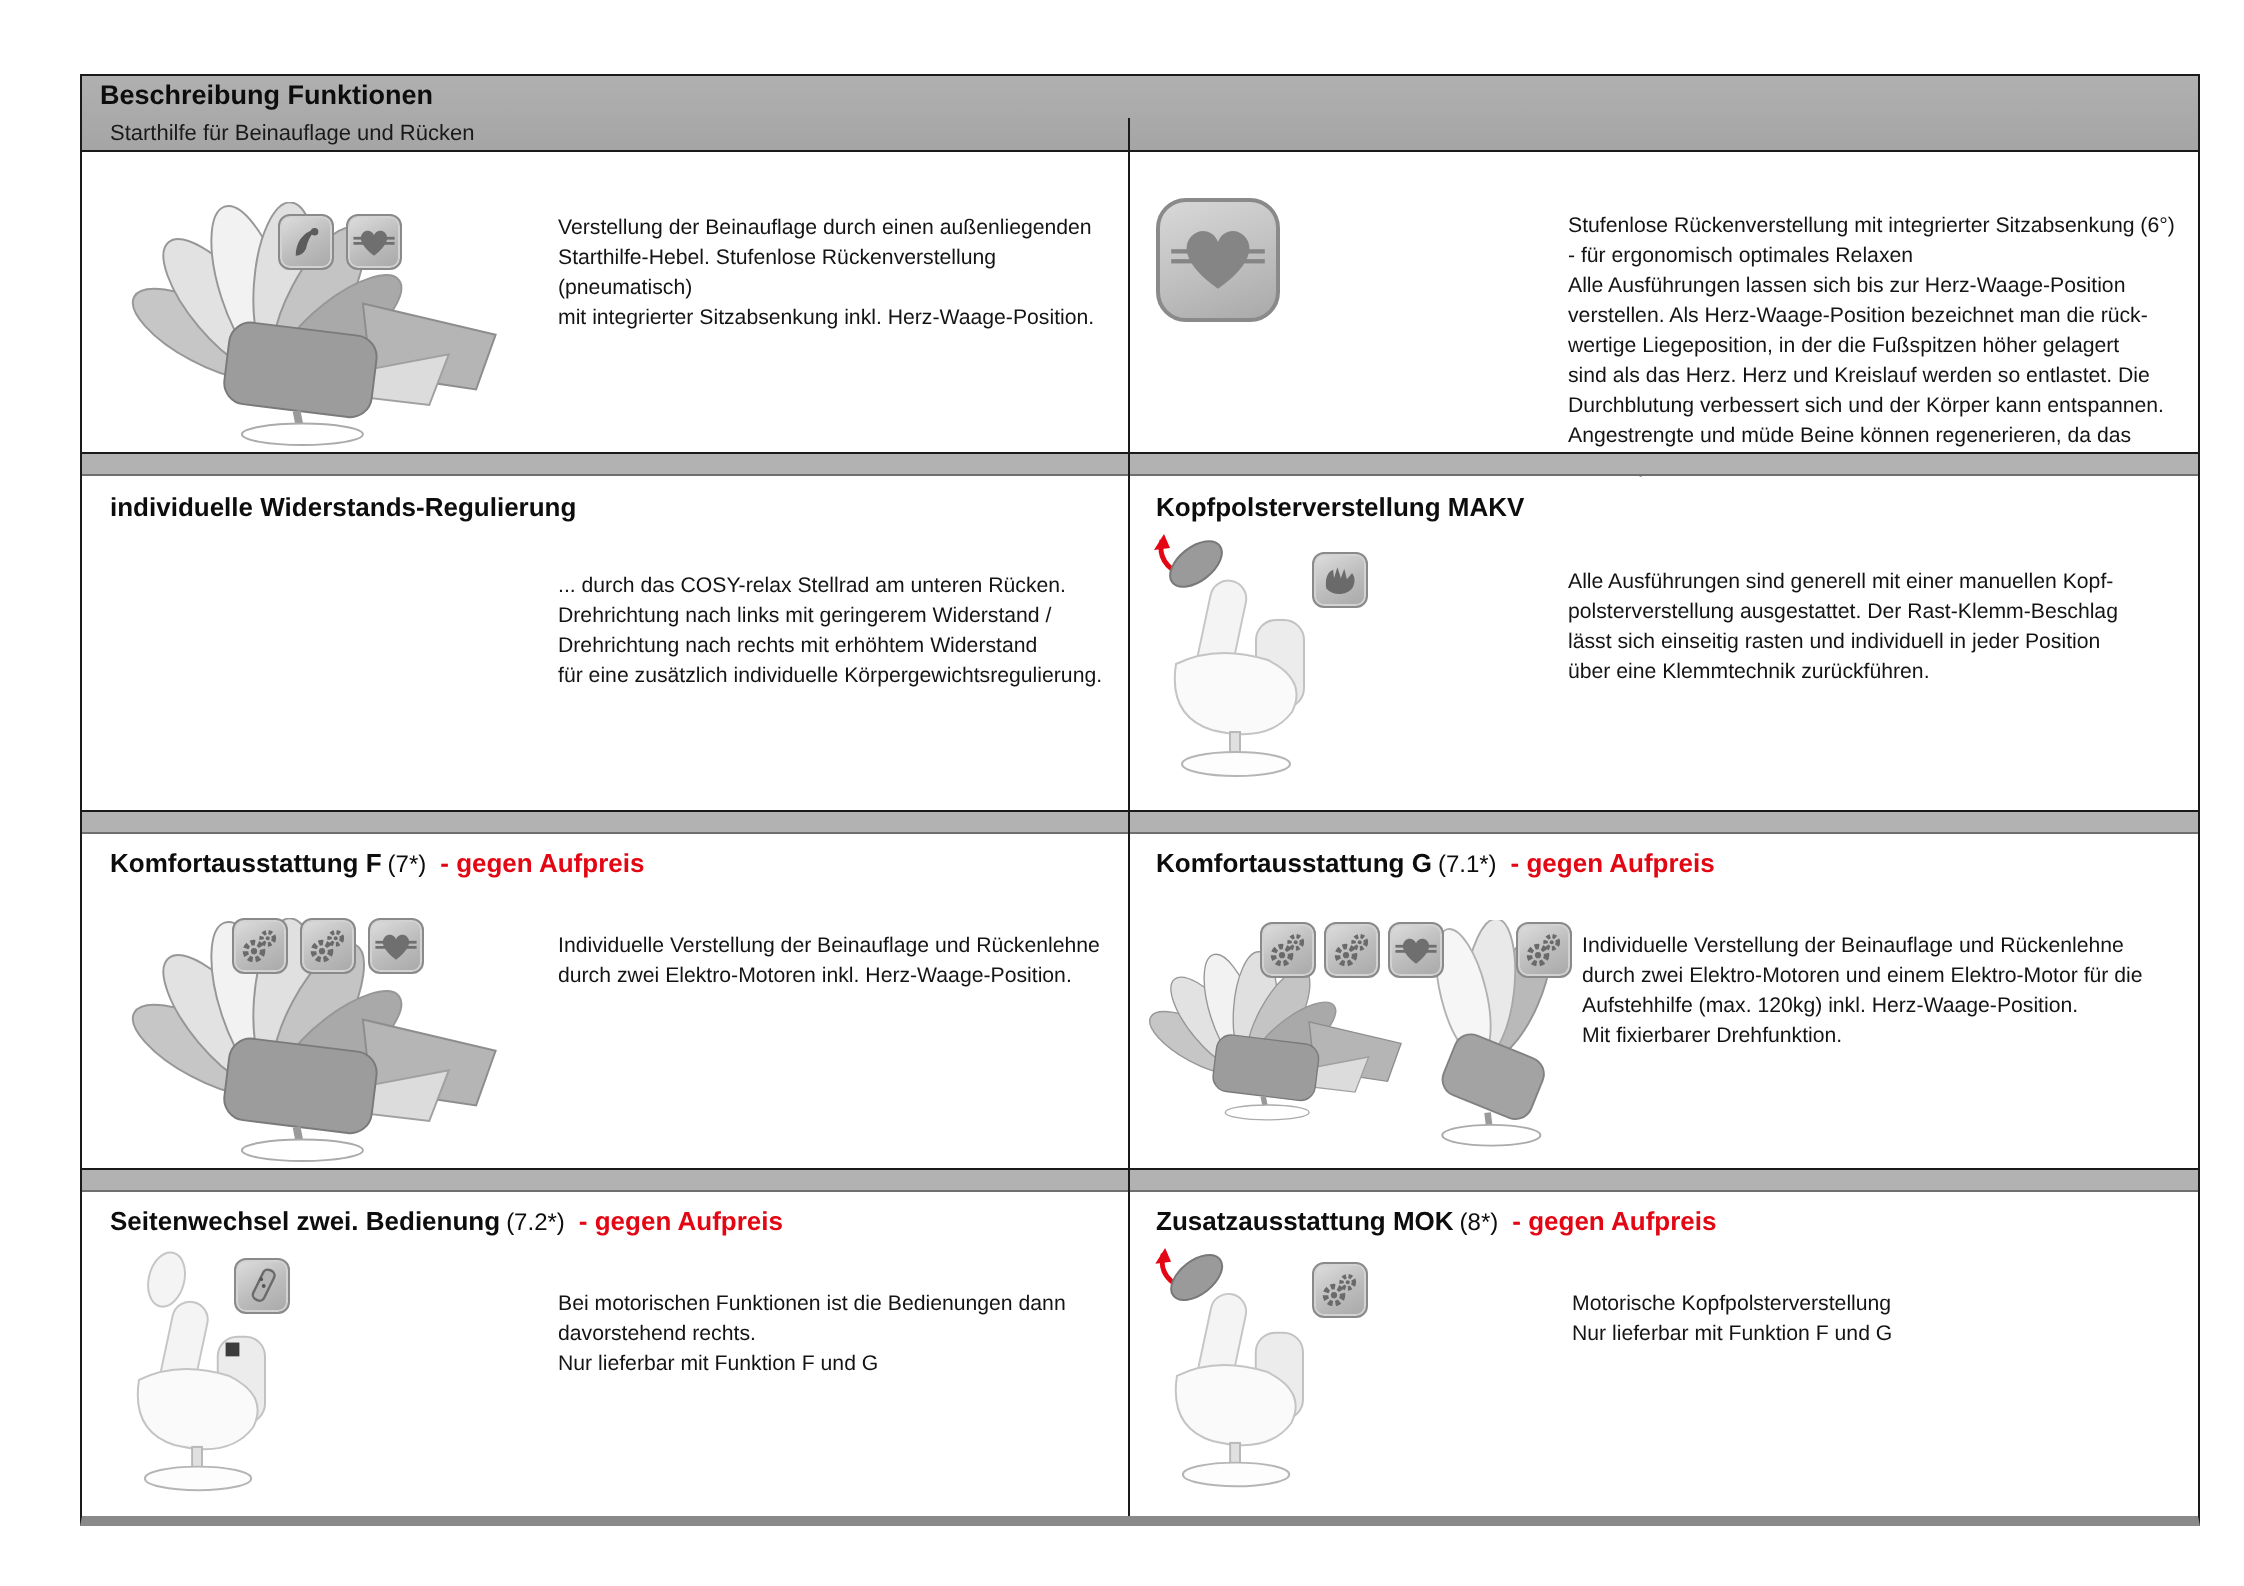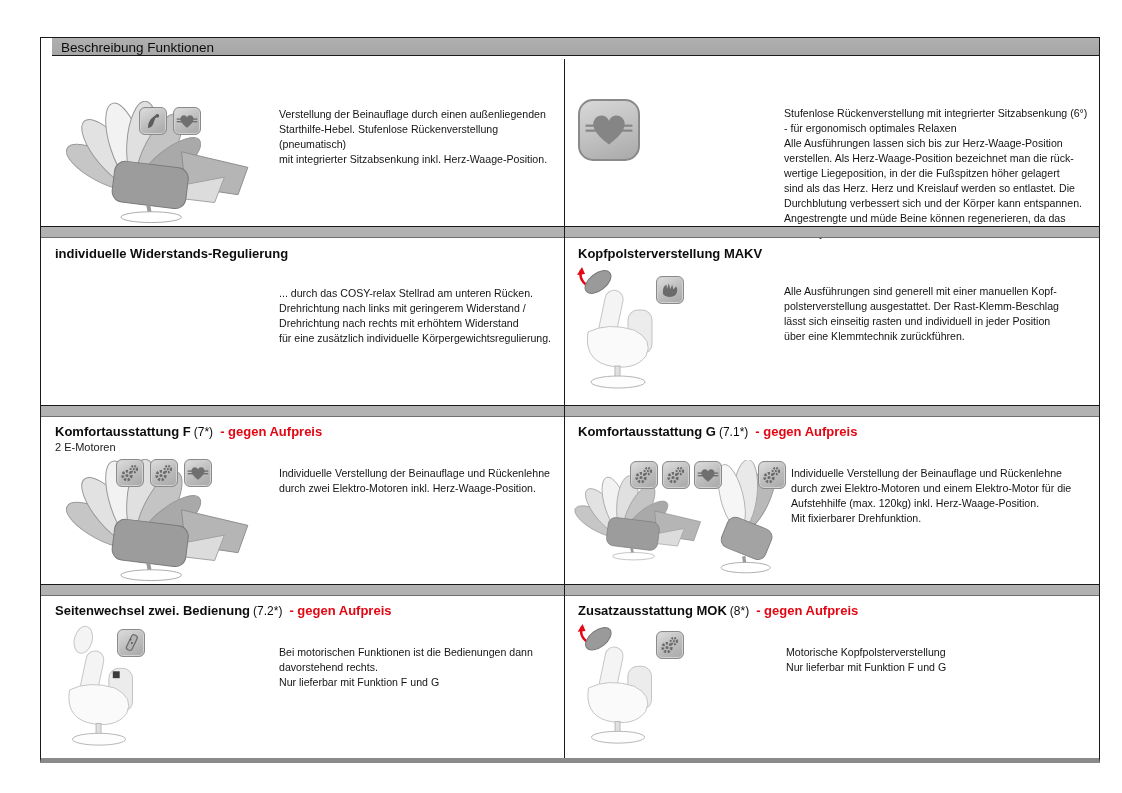--- a/index.html
+++ b/index.html
@@ -5,24 +5,24 @@
   html,body { margin:0; padding:0; background:#ffffff; }
   body { font-family:"Liberation Sans", sans-serif; color:#111; }
   .canvas { position:relative; width:1122px; height:793px; background:#fff; overflow:hidden; }
 
   .ftable {
     position:absolute; left:40px; top:37px; width:1060px; height:726px;
     box-sizing:border-box; background:#fff;
     border:1px solid #1a1a1a; border-bottom:5px solid #8a8a8a;
   }
   .thead {
-    position:absolute; top:0; left:0; right:0; height:18px; box-sizing:border-box;
+    position:absolute; top:0; left:0; right:0; height:38px; box-sizing:border-box;
     background:linear-gradient(#b0b0b0,#a5a5a5);
     border-bottom:1px solid #1a1a1a;
-    font-size:13.5px; font-weight:normal; line-height:20px; padding-left:9px; color:#0d0d0d;margin-left:11px;
+    font-size:13.5px; font-weight:bold; line-height:20px; padding-left:9px; color:#0d0d0d;
   }
   .cdiv { position:absolute; left:523px; top:21px; bottom:0; width:1px; background:#1a1a1a; z-index:6; }
   .rdiv {
     position:absolute; left:0; width:100%; height:12px; box-sizing:border-box;
     background:#b2b2b2; border-top:1px solid #1a1a1a; border-bottom:1px solid #6f6f6f; z-index:4;
   }
   .rd1 { top:188px; } .rd2 { top:367px; } .rd3 { top:546px; }
 
   .cell { position:absolute; box-sizing:border-box; }
   .c1 { left:0;     top:21px;  width:523px; height:167px; }
@@ -77,20 +77,21 @@
 
     <div class="thead">
       <span>Beschreibung Funktionen</span>
     </div>
     <div class="cdiv"></div>
     <div class="rdiv rd1"></div>
     <div class="rdiv rd2"></div>
     <div class="rdiv rd3"></div>
 
     <section class="cell c1">
+      <div class="cell-subtitle">Starthilfe für Beinauflage und Rücken</div>
       <svg class="illus" style="left:12px;top:42px;" width="212" height="122" viewBox="0 0 210 125">
         <g stroke="#979797" stroke-width="1">
           <ellipse cx="85" cy="45" rx="15" ry="41" fill="#c6c6c6" transform="rotate(-62 85 88)"></ellipse>
           <ellipse cx="85" cy="43" rx="16" ry="43" fill="#e2e2e2" transform="rotate(-40 85 88)"></ellipse>
           <ellipse cx="85" cy="42" rx="16" ry="44" fill="#f2f2f2" transform="rotate(-18 85 88)"></ellipse>
           <ellipse cx="85" cy="43" rx="16" ry="43" fill="#e0e0e0" transform="rotate(4 85 88)"></ellipse>
           <ellipse cx="85" cy="45" rx="15" ry="41" fill="#c4c4c4" transform="rotate(28 85 88)"></ellipse>
           <ellipse cx="85" cy="48" rx="14" ry="38" fill="#a9a9a9" transform="rotate(52 85 88)"></ellipse>
         </g>
         <polygon points="128,52 196,68 186,96 132,88" fill="#b5b5b5" stroke="#8d8d8d"></polygon>
@@ -169,21 +170,20 @@
           </svg>
       </span>
       <p class="desc">Alle Ausführungen sind generell mit einer manuellen Kopf-
 polsterverstellung ausgestattet. Der Rast-Klemm-Beschlag
 lässt sich einseitig rasten und individuell in jeder Position
 über eine Klemmtechnik zurückführen.</p>
     </section>
 
     <section class="cell c5">
       <h3 class="cell-title"><span class="t-main">Komfortausstattung F</span><span class="t-code">(7*)</span><span class="t-sur">- gegen Aufpreis</span></h3>
-      <div class="cell-subtitle">2 E-Motoren</div>
       <svg class="illus" style="left:12px;top:43px;" width="212" height="122" viewBox="0 0 210 125">
         <g stroke="#979797" stroke-width="1">
           <ellipse cx="85" cy="45" rx="15" ry="41" fill="#c6c6c6" transform="rotate(-62 85 88)"></ellipse>
           <ellipse cx="85" cy="43" rx="16" ry="43" fill="#e2e2e2" transform="rotate(-40 85 88)"></ellipse>
           <ellipse cx="85" cy="42" rx="16" ry="44" fill="#f2f2f2" transform="rotate(-18 85 88)"></ellipse>
           <ellipse cx="85" cy="43" rx="16" ry="43" fill="#e0e0e0" transform="rotate(4 85 88)"></ellipse>
           <ellipse cx="85" cy="45" rx="15" ry="41" fill="#c4c4c4" transform="rotate(28 85 88)"></ellipse>
           <ellipse cx="85" cy="48" rx="14" ry="38" fill="#a9a9a9" transform="rotate(52 85 88)"></ellipse>
         </g>
         <polygon points="128,52 196,68 186,96 132,88" fill="#b5b5b5" stroke="#8d8d8d"></polygon>

